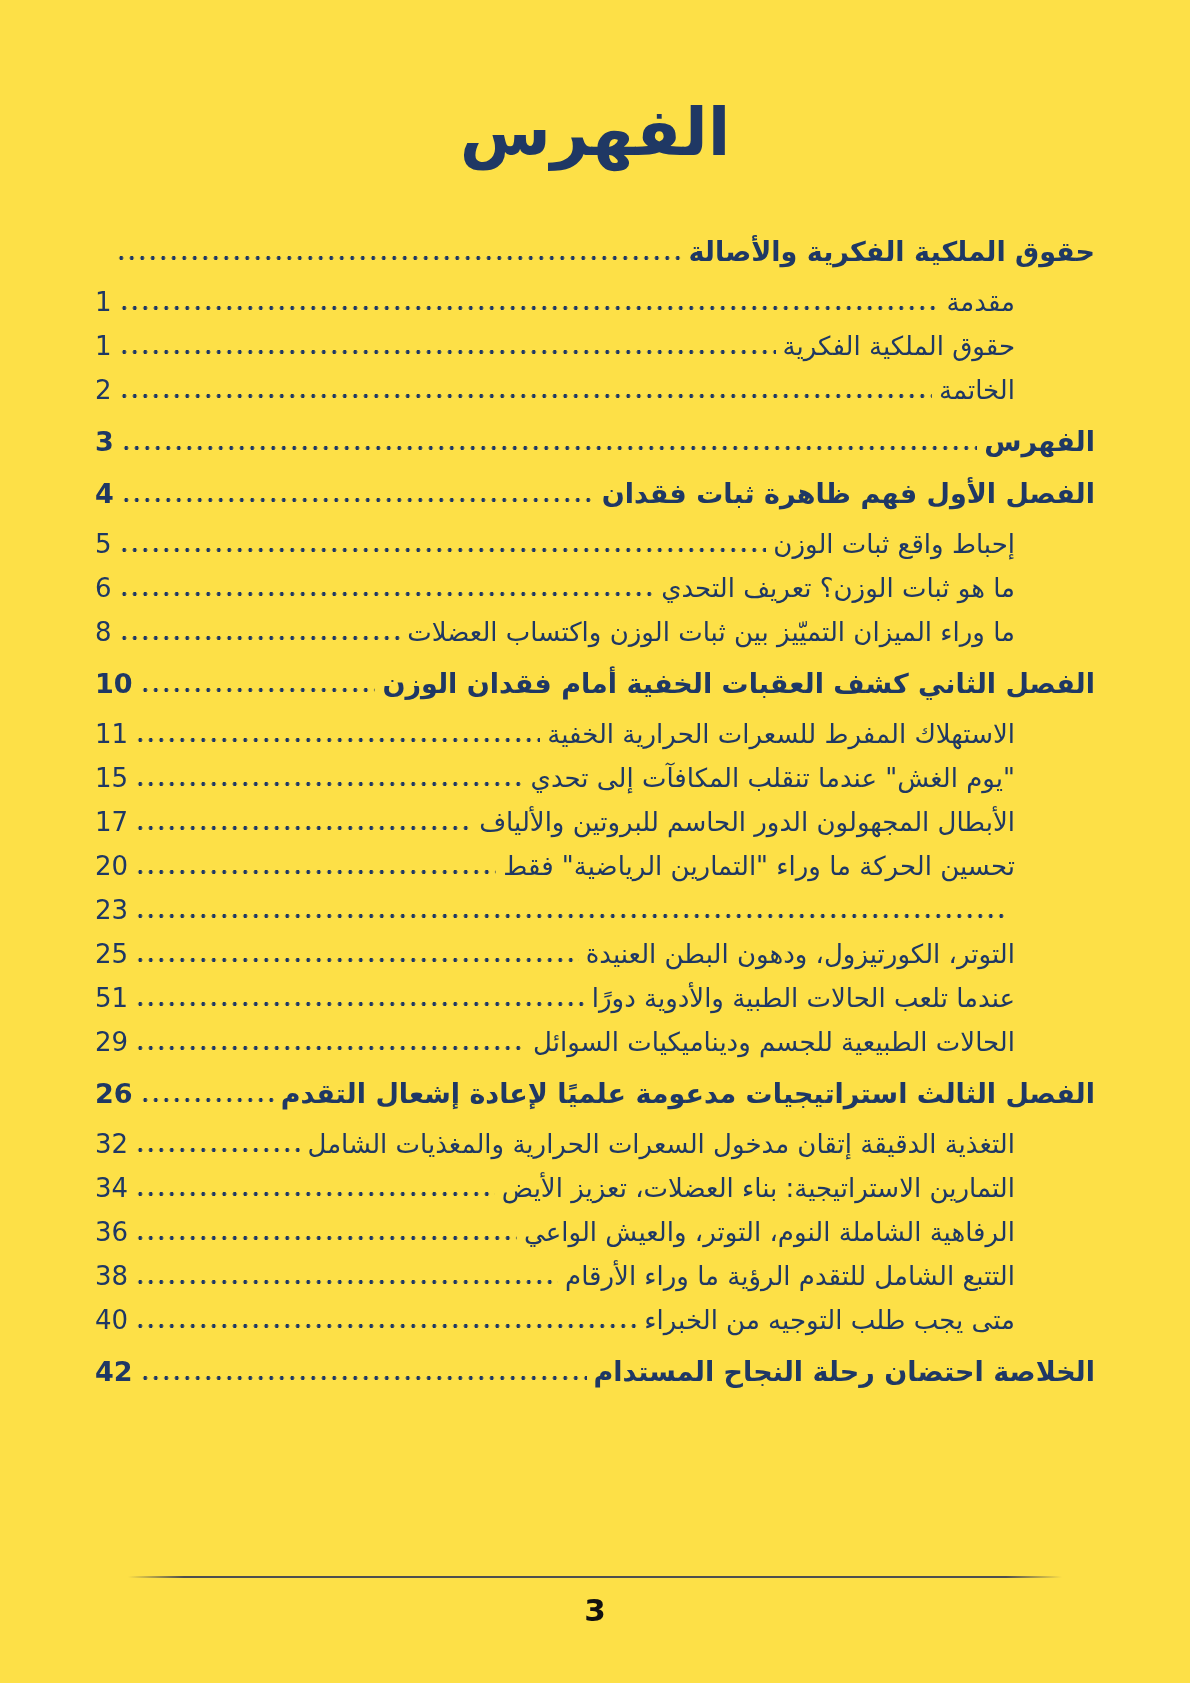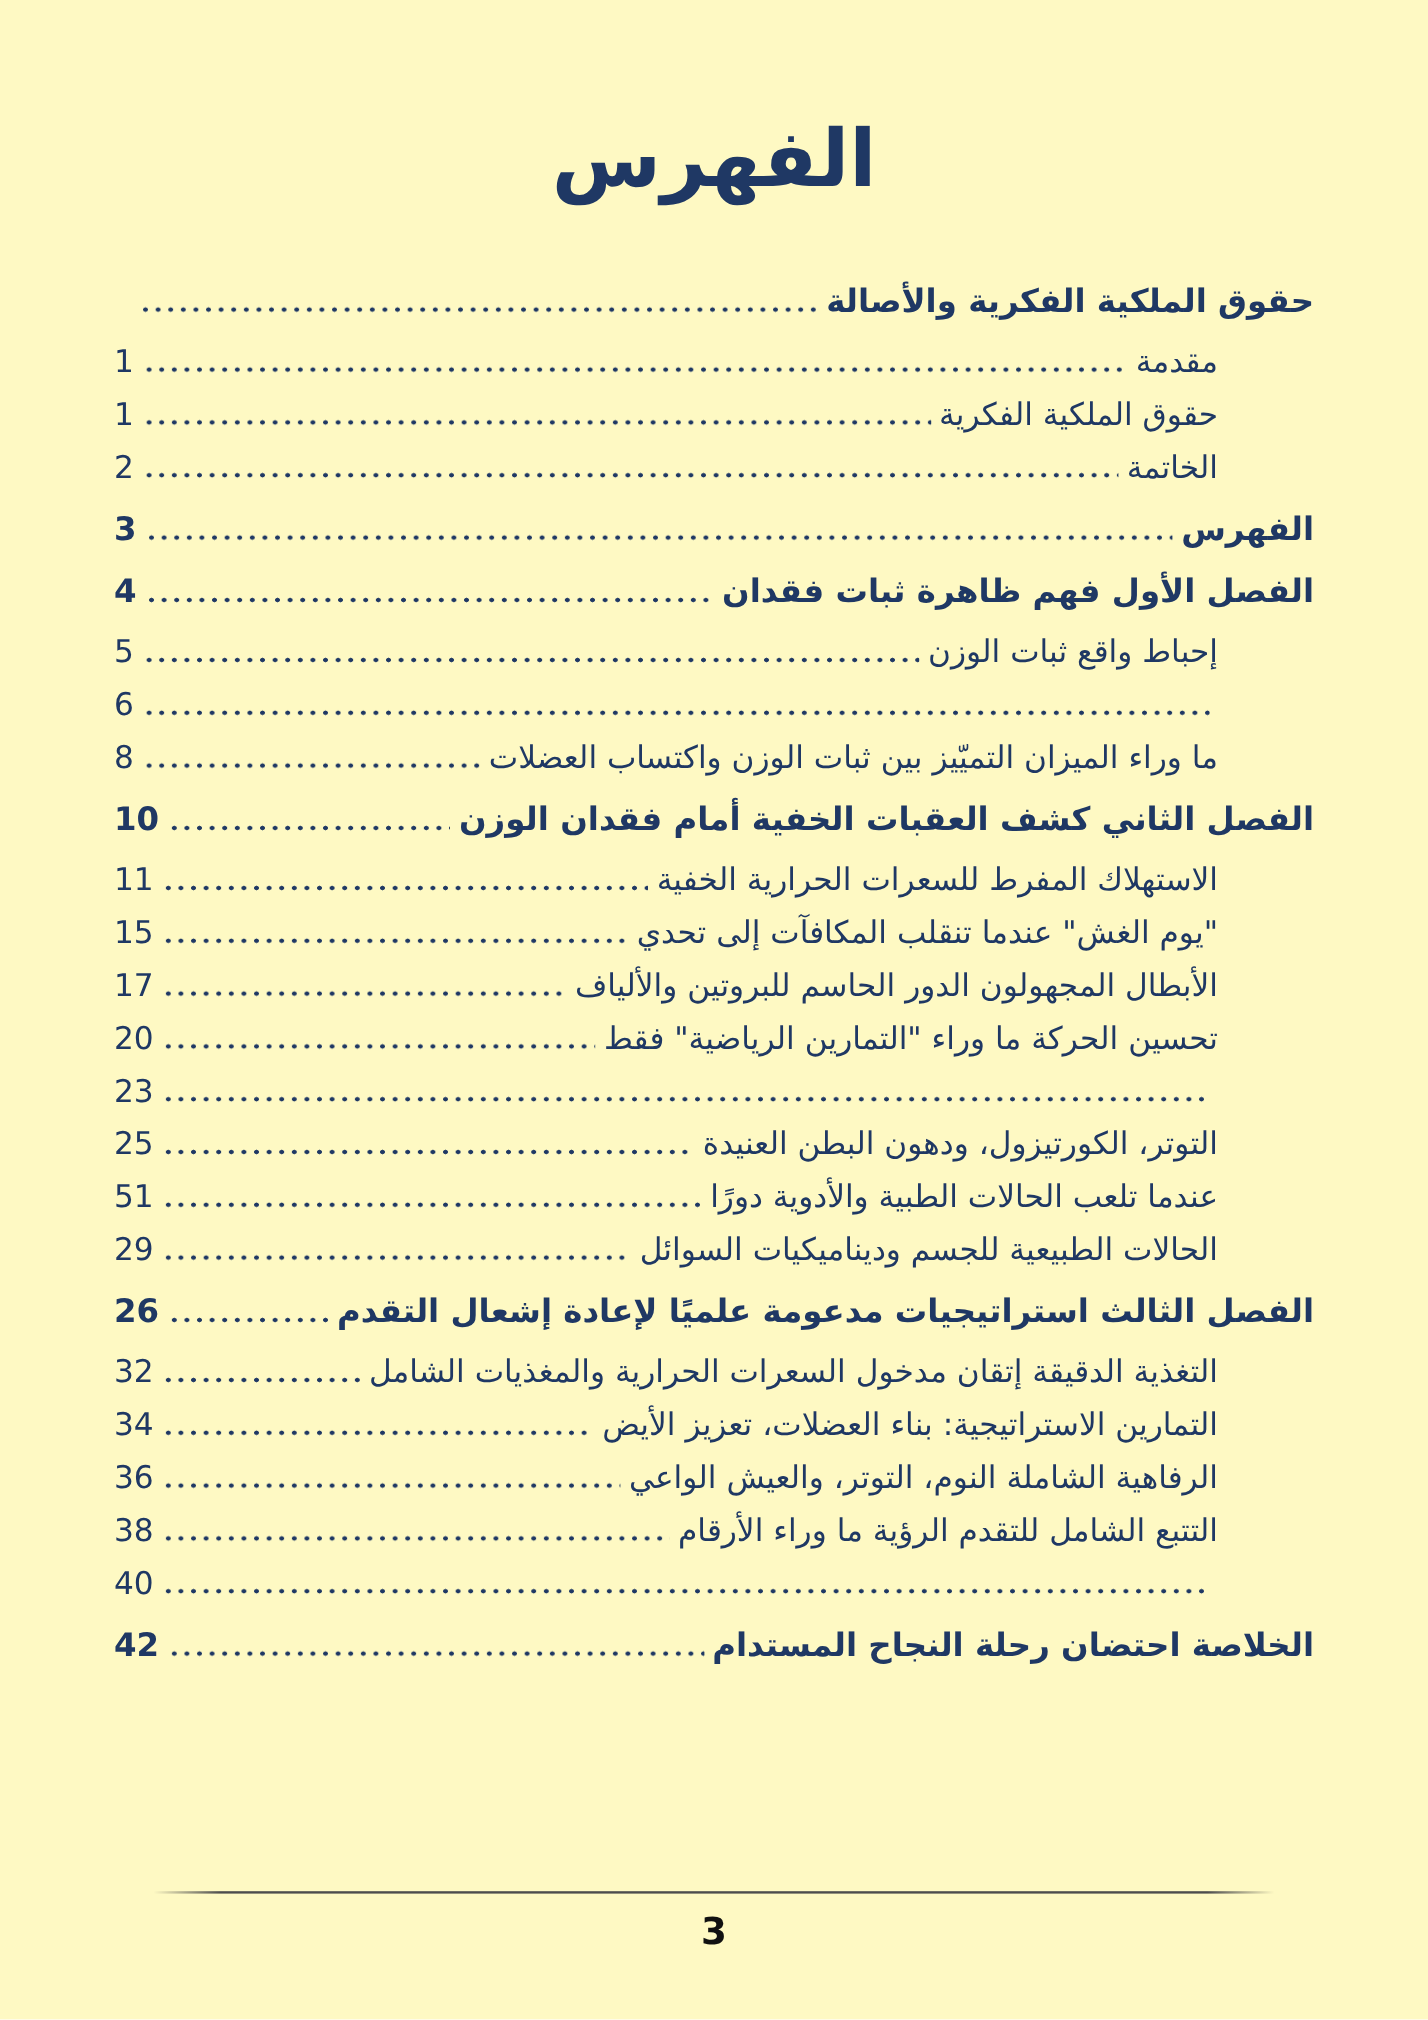--- a/index.html
+++ b/index.html
@@ -6,21 +6,21 @@
   html, body { background: #ffffff; }
   body {
     font-family: "DejaVu Sans", sans-serif;
     direction: rtl;
   }
   .page {
     position: relative;
     width: 1190px;
     height: 1683px;
     margin: 0 auto;
-    background: #fef9c3;
+    background: #fde047;
     overflow: hidden;
   }
   .doc-title {
     padding-top: 92px;
     text-align: center;
     font-size: 66px;
     font-weight: bold;
     color: #1f3864;
     line-height: 1.25;
   }
@@ -122,20 +122,21 @@
         <span class="toc-label">الفصل الأول فهم ظاهرة ثبات فقدان</span>
         <span class="toc-leader"></span>
         <span class="toc-page">4</span>
       </div>
       <div class="toc-row sub">
         <span class="toc-label">إحباط واقع ثبات الوزن</span>
         <span class="toc-leader"></span>
         <span class="toc-page">5</span>
       </div>
       <div class="toc-row sub">
+        <span class="toc-label">ما هو ثبات الوزن؟ تعريف التحدي</span>
         <span class="toc-leader"></span>
         <span class="toc-page">6</span>
       </div>
       <div class="toc-row sub">
         <span class="toc-label">ما وراء الميزان  التميّيز بين ثبات الوزن واكتساب العضلات</span>
         <span class="toc-leader"></span>
         <span class="toc-page">8</span>
       </div>
       <div class="toc-row chapter">
         <span class="toc-label">الفصل الثاني كشف العقبات الخفية أمام فقدان الوزن</span>
@@ -200,20 +201,21 @@
         <span class="toc-label">الرفاهية الشاملة النوم، التوتر، والعيش الواعي</span>
         <span class="toc-leader"></span>
         <span class="toc-page">36</span>
       </div>
       <div class="toc-row sub">
         <span class="toc-label">التتبع الشامل للتقدم الرؤية ما وراء الأرقام</span>
         <span class="toc-leader"></span>
         <span class="toc-page">38</span>
       </div>
       <div class="toc-row sub">
+        <span class="toc-label">متى يجب طلب التوجيه من الخبراء</span>
         <span class="toc-leader"></span>
         <span class="toc-page">40</span>
       </div>
       <div class="toc-row chapter">
         <span class="toc-label">الخلاصة احتضان رحلة النجاح المستدام</span>
         <span class="toc-leader"></span>
         <span class="toc-page">42</span>
       </div>
     </div>
 

